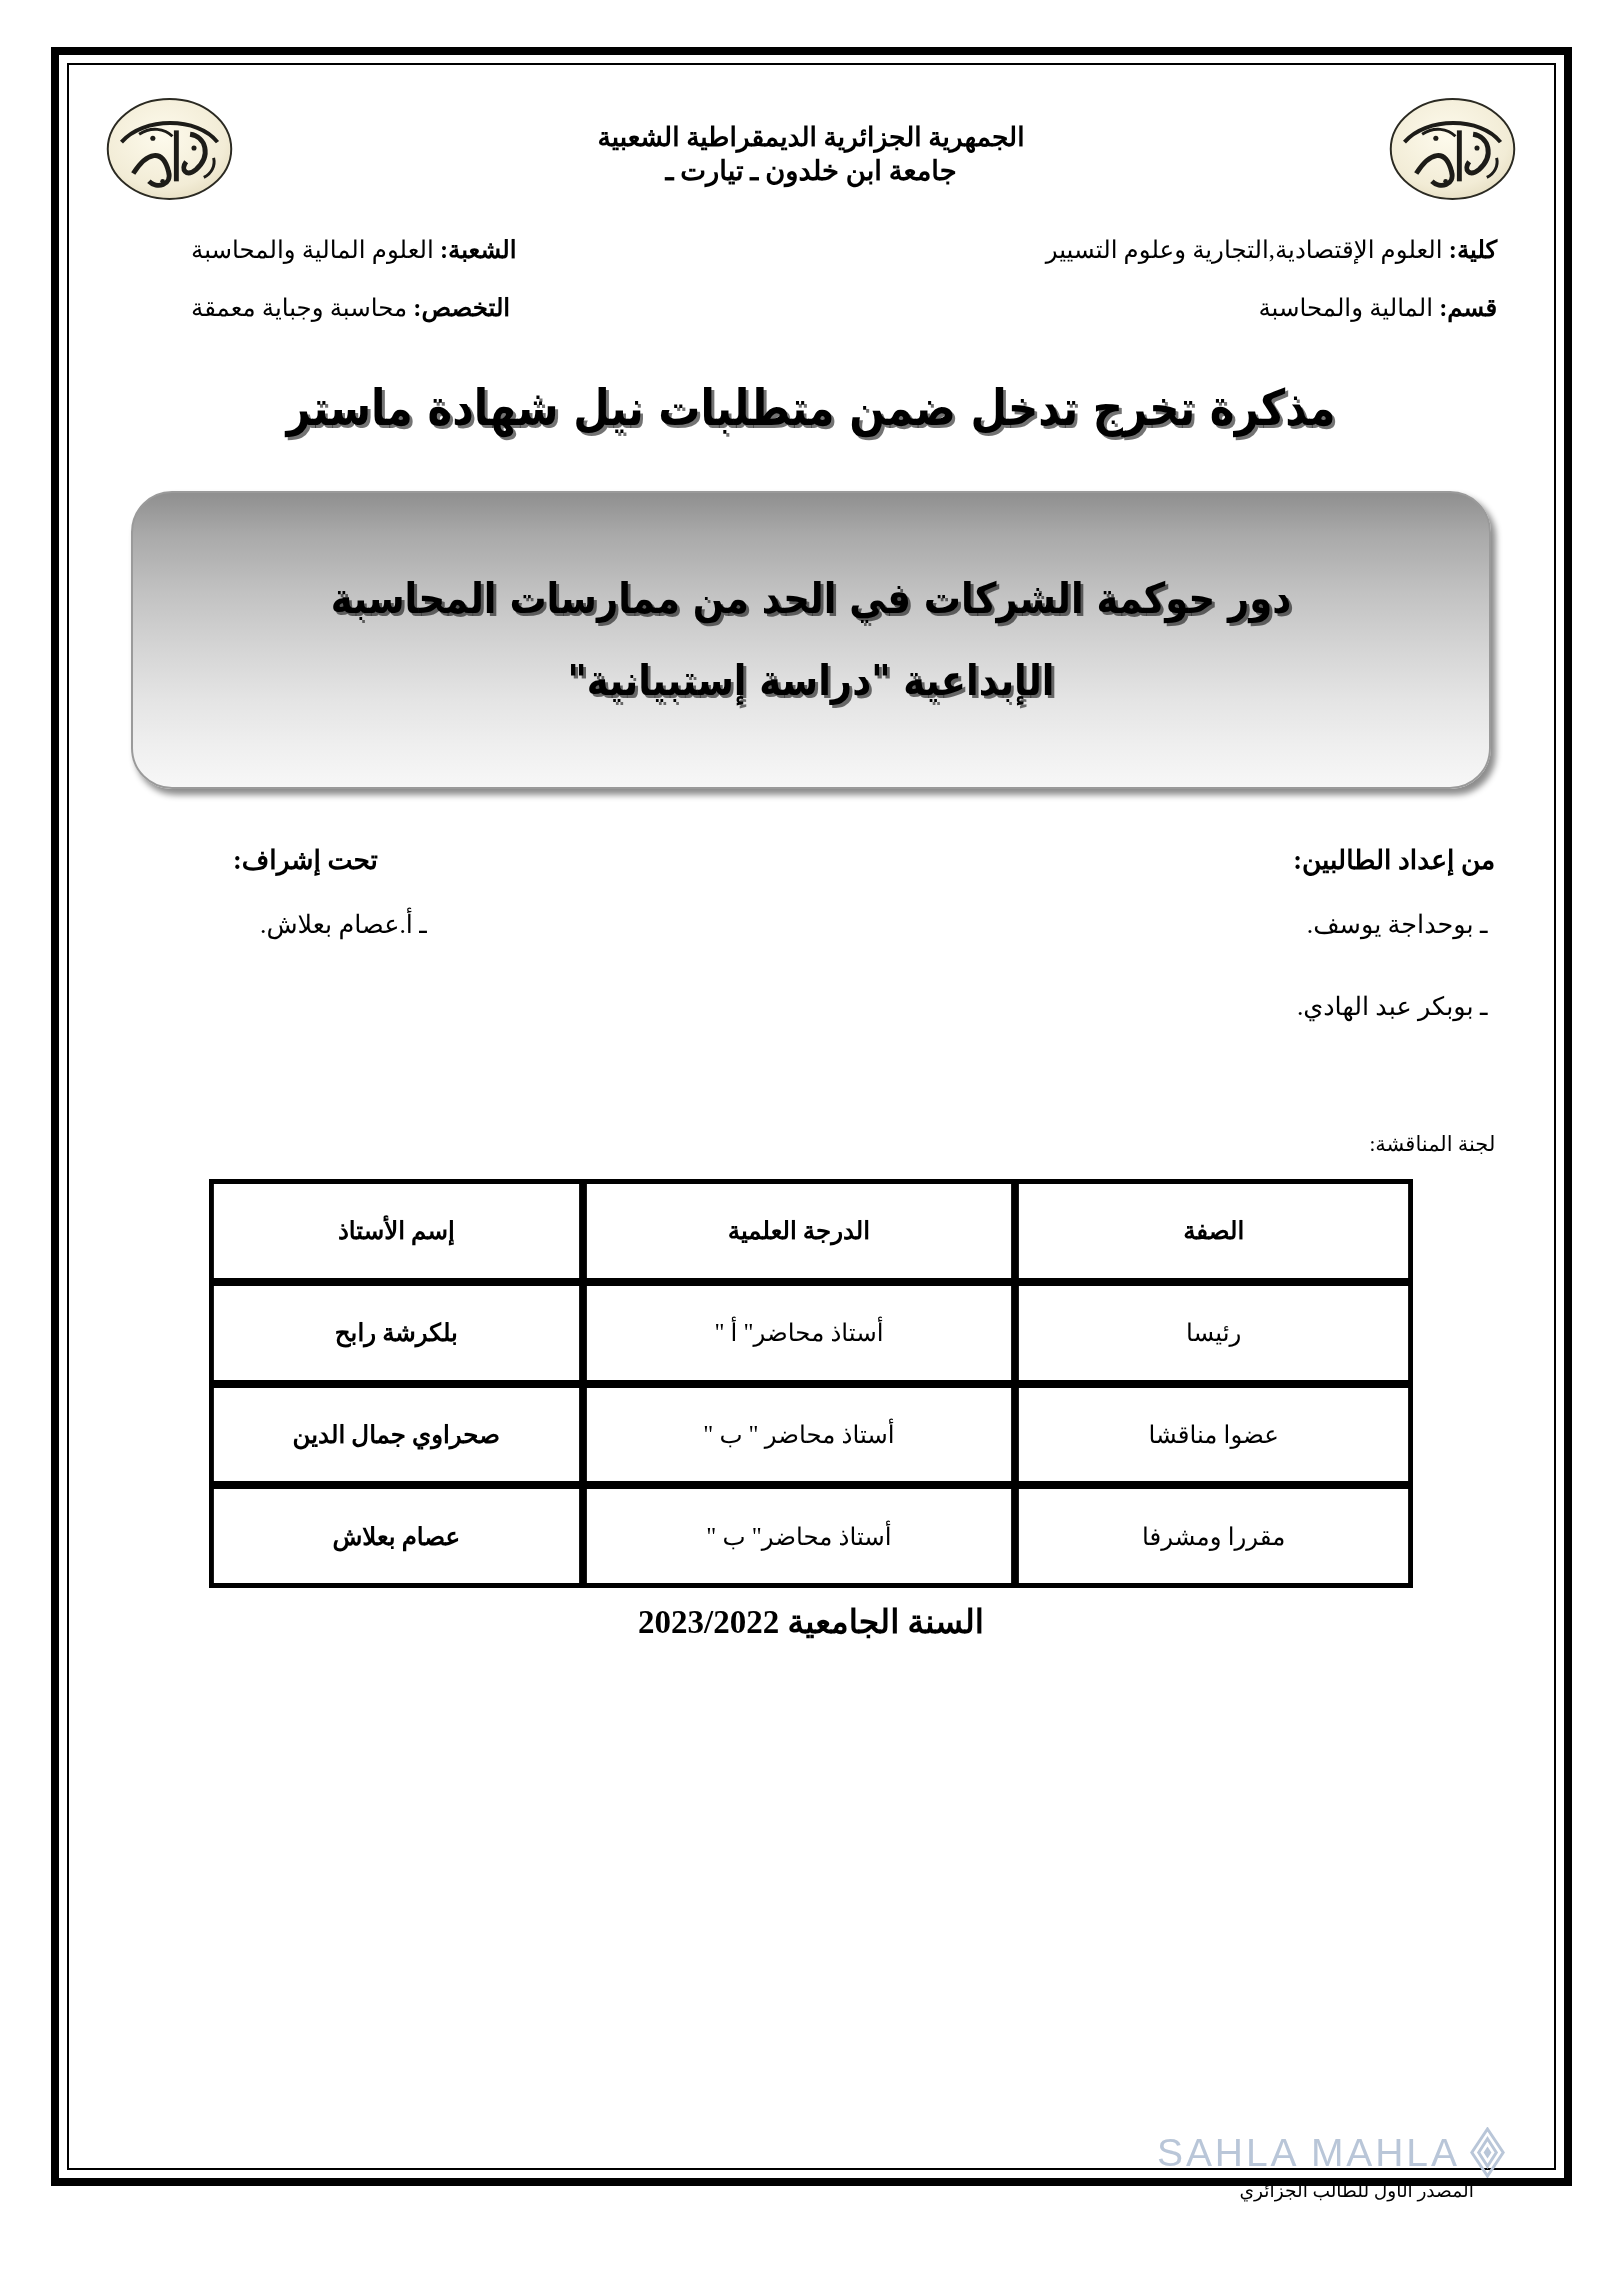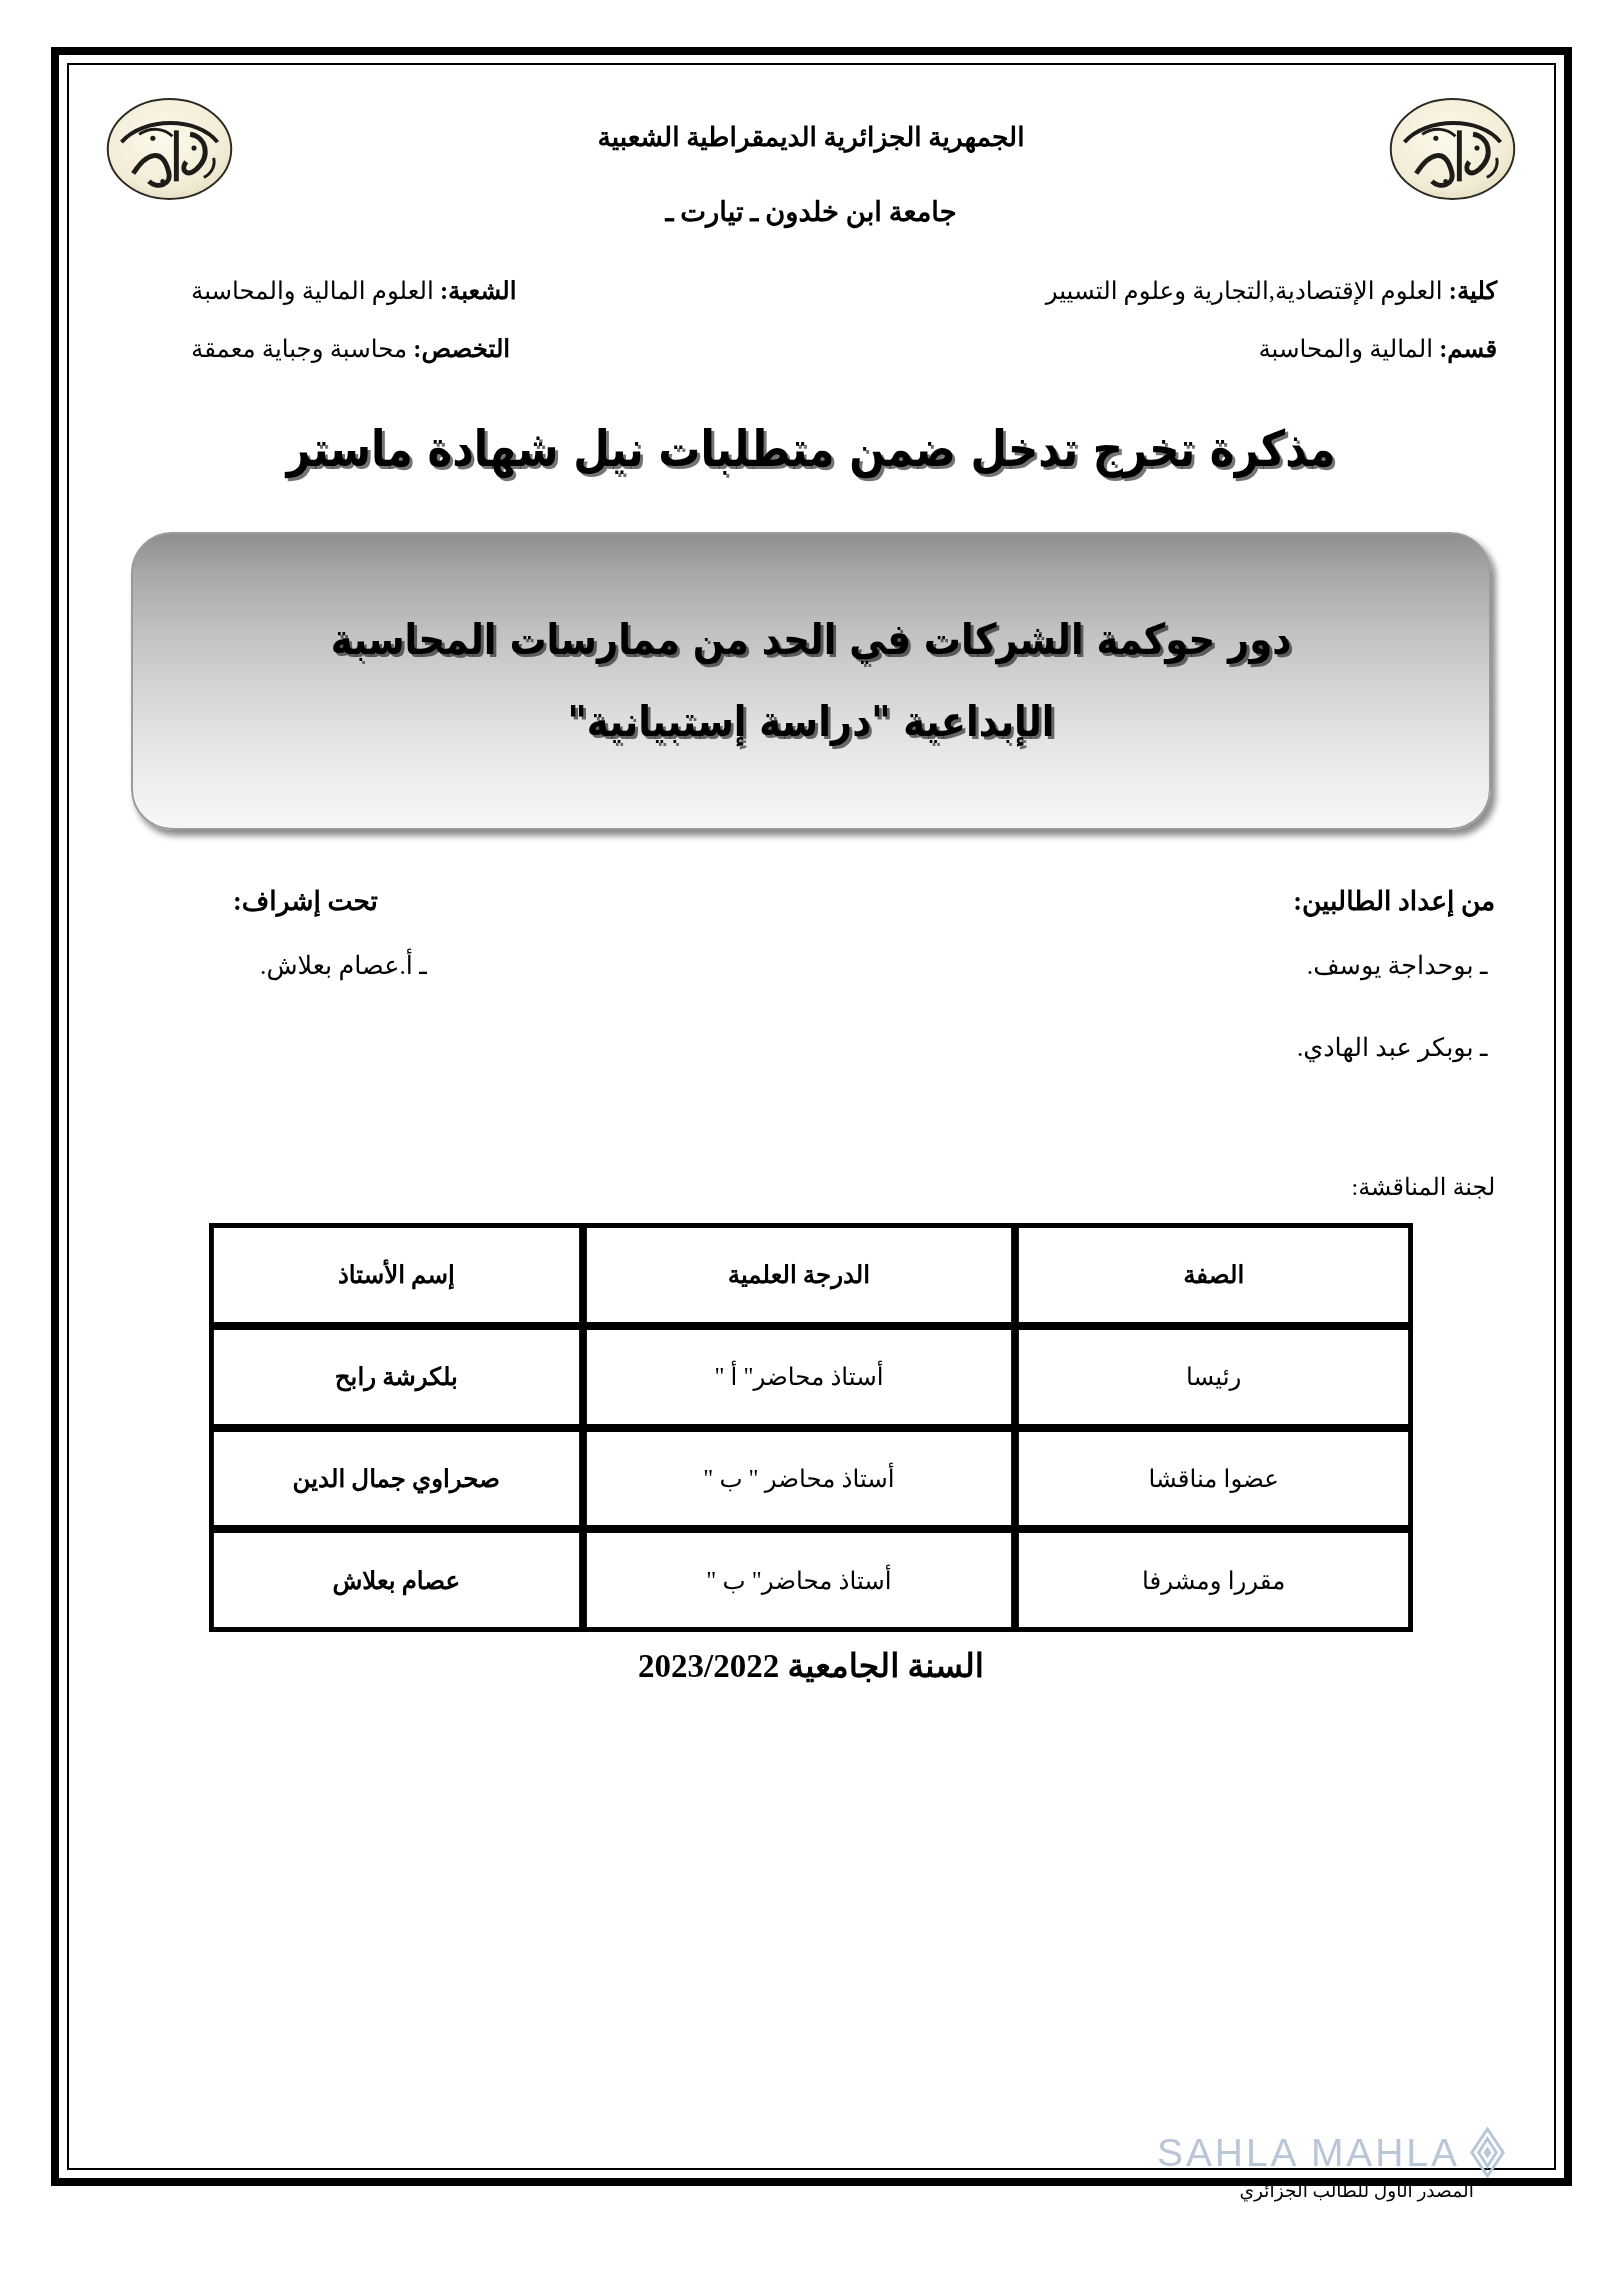--- a/index.html
+++ b/index.html
@@ -59,21 +59,21 @@
 
   
   .hdr {
     text-align: center;
     font-weight: bold;
     font-size: 26.5px;
     line-height: 1.25;
   }
   .hdr-1 { margin-top: 52px; }
   .hdr-2 { margin-top: 41px; }
-  .hdr-3 { margin-top: 41px; font-size: 27.4px; }
+  .hdr-3 { font-size: 27.4px; }
 
   
   .info-row {
     display: flex;
     justify-content: space-between;
     align-items: baseline;
     margin-top: 47px;
     font-size: 24.5px;
   }
   .info-row.second { margin-top: 29px; }
@@ -139,21 +139,21 @@
     font-size: 25.5px;
   }
   .students { padding-right: 21.6px; text-align: right; }
   .students div { margin-bottom: 51px; }
   .supervisors { padding-left: 147px; }
 
   
   .jury-label {
     margin-top: 59px;
     padding-right: 13.7px;
-    font-size: 24px;
+    font-size: 21px;
   }
   table.jury {
     margin: 21.6px auto 0 auto;
     width: 1204px;
     border-collapse: collapse;
     table-layout: fixed;
   }
   table.jury td {
     border: 2.9px solid #000000;
     box-shadow: 0 0 0 2.9px #000000 inset;

